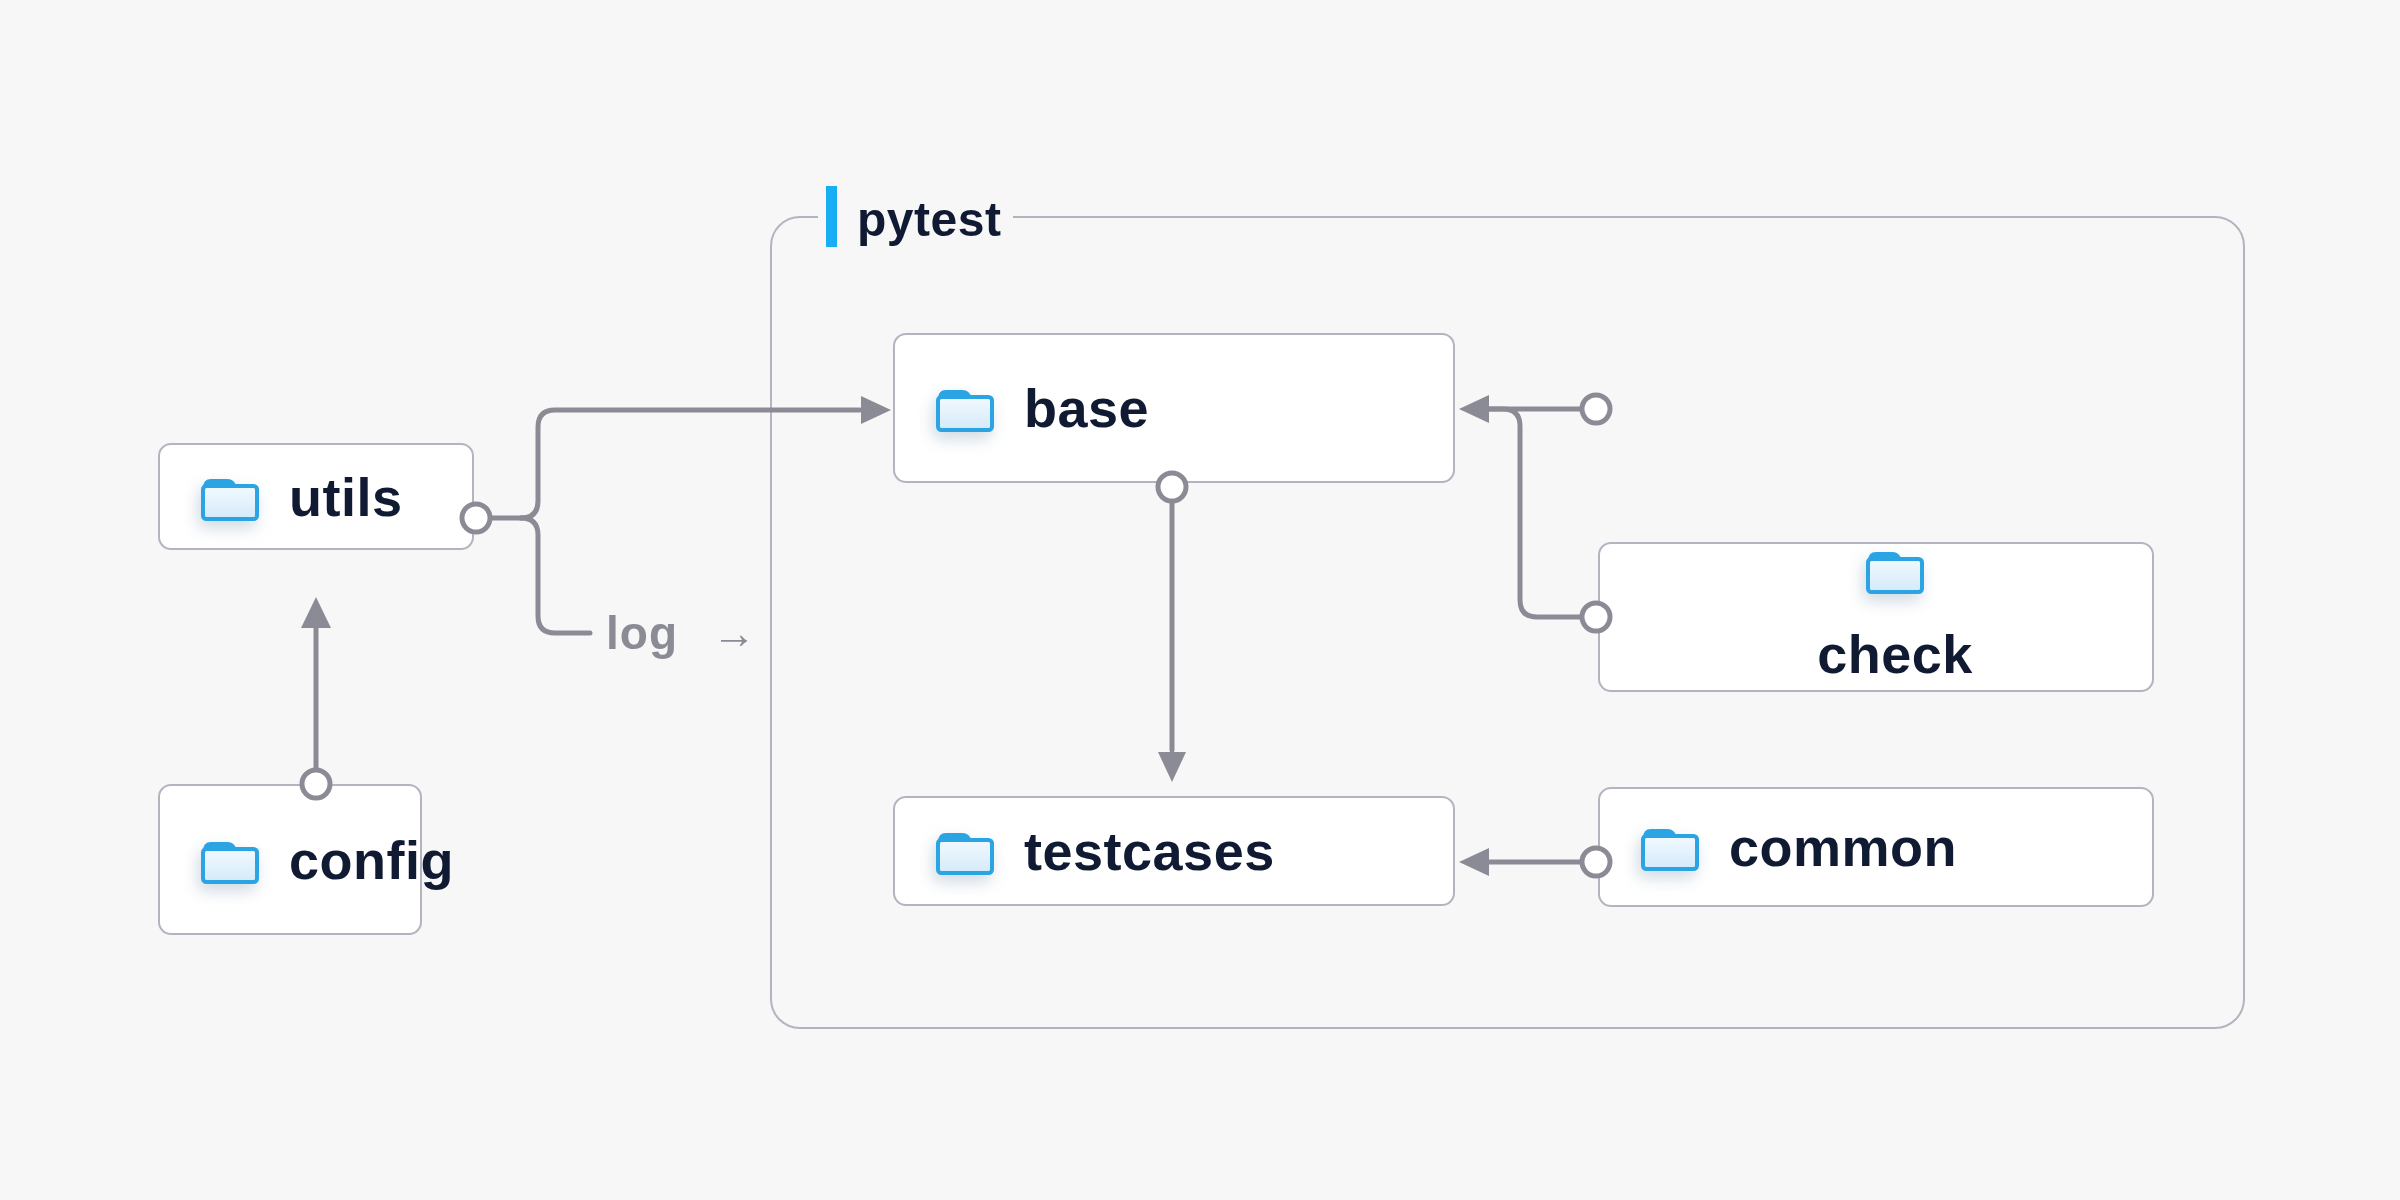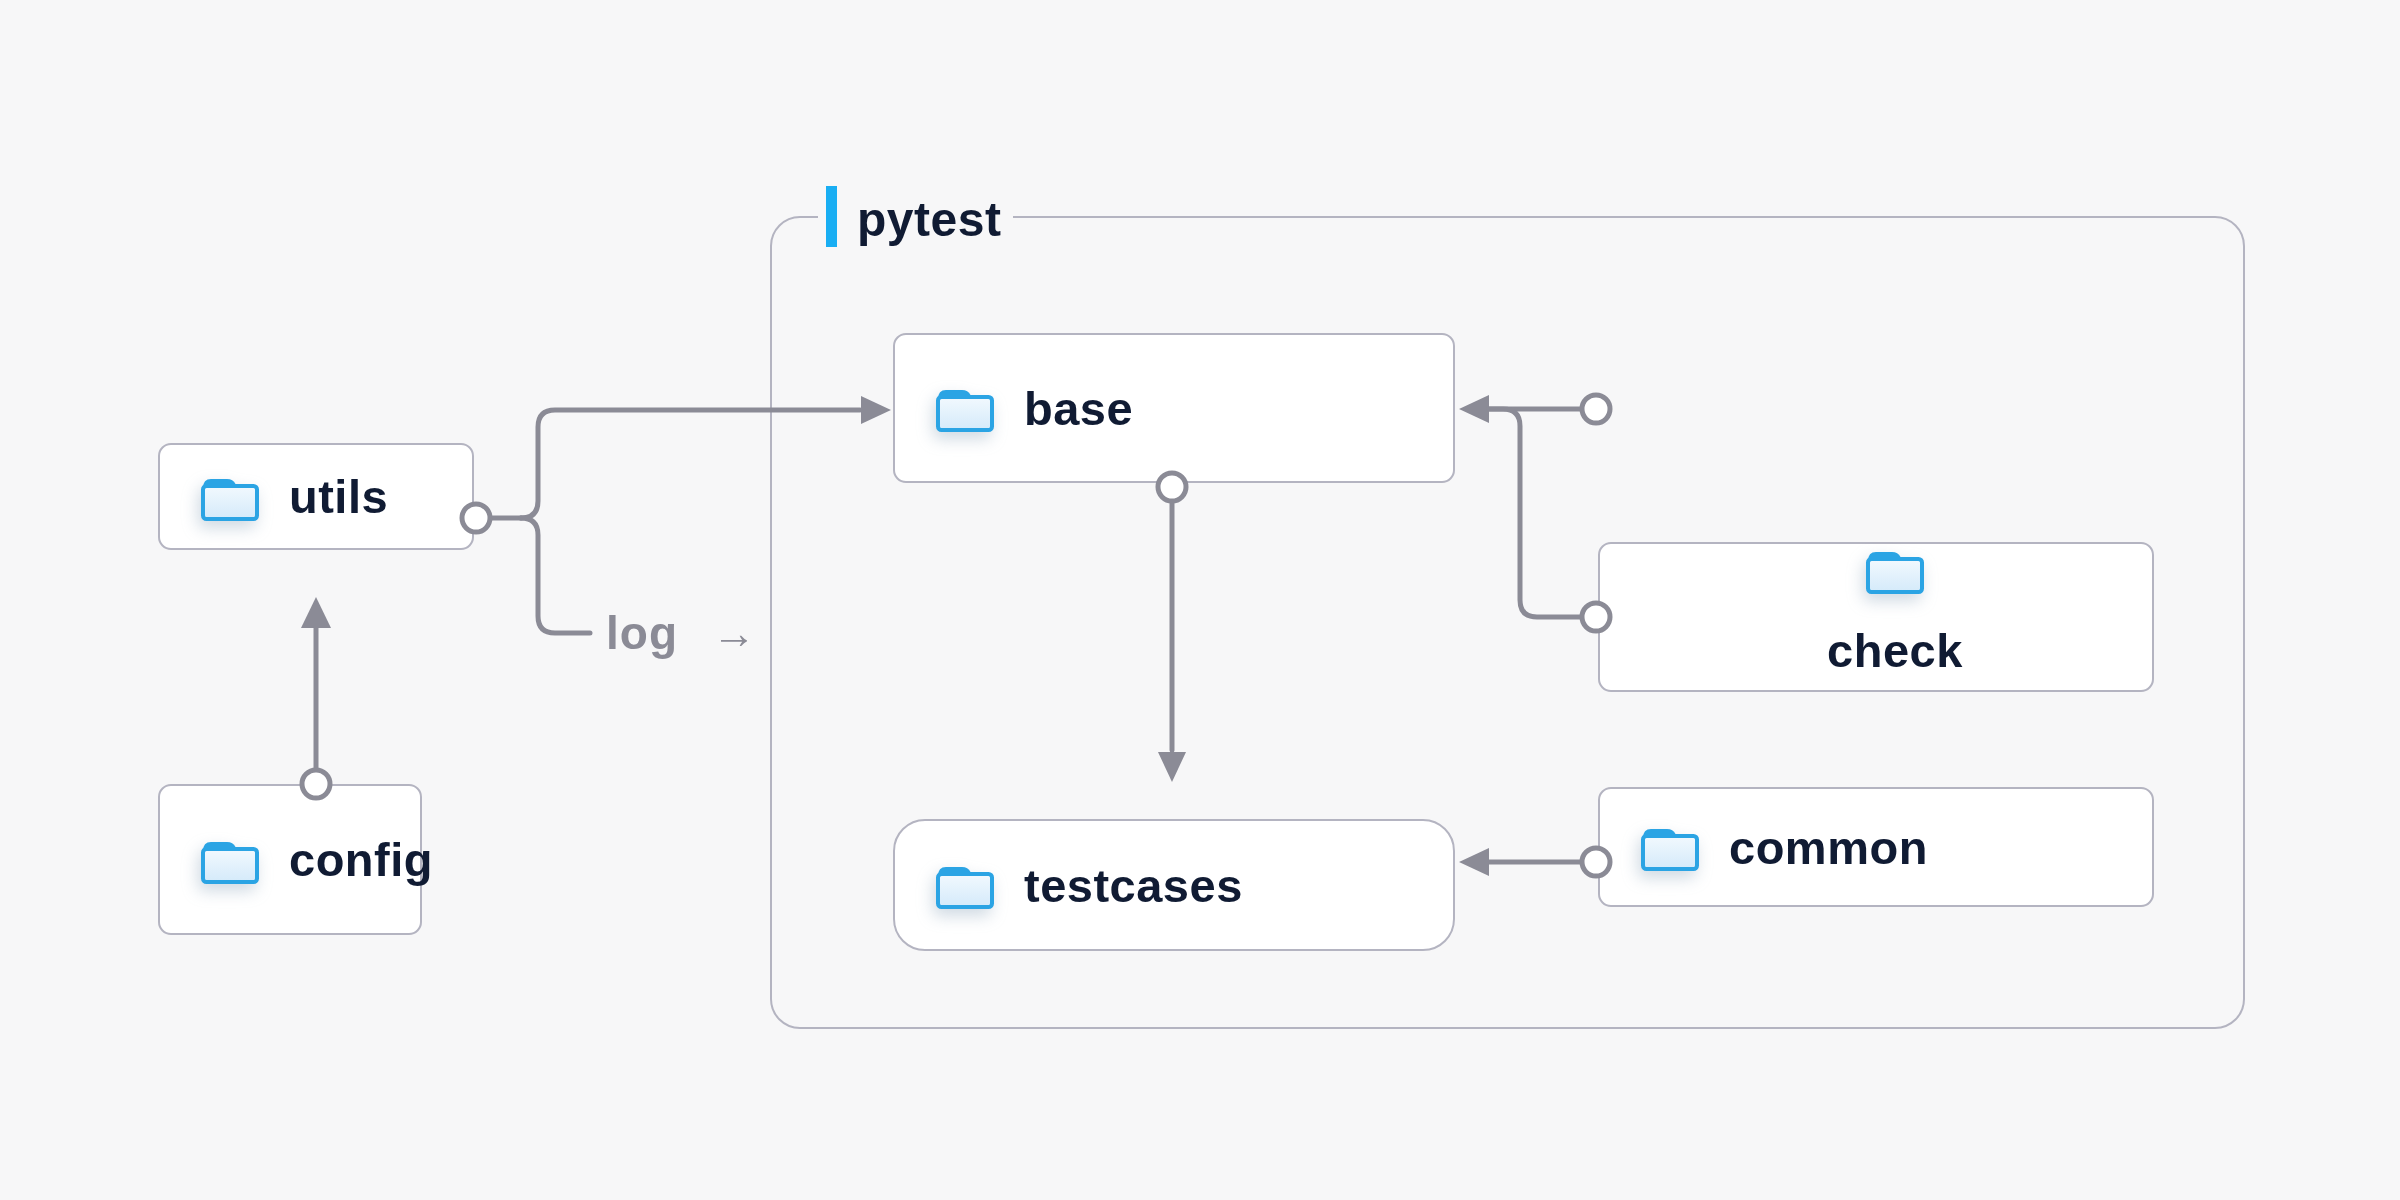--- a/index.html
+++ b/index.html
@@ -26,21 +26,21 @@
     display:flex;align-items:flex-end;gap:20px;
     background:var(--bg);padding:0 12px 0 8px;z-index:5;
   }
   .accent-bar{width:11px;height:61px;background:var(--accent);display:inline-block;}
   .group-label-text{font-size:48px;font-weight:700;color:var(--navy);letter-spacing:.5px;}
   .node{
     position:absolute;display:flex;align-items:center;gap:27px;
     background:#ffffff;border:2.5px solid var(--border);border-radius:13px;
     box-sizing:border-box;padding-left:38px;z-index:2;
   }
-  .node-label{font-size:47px;font-weight:700;color:var(--navy);letter-spacing:.5px;white-space:nowrap;}
+  .node-label{font-size:54px;font-weight:700;color:var(--navy);letter-spacing:.5px;white-space:nowrap;}
   .folder{filter:drop-shadow(-3px 7px 8px rgba(120,150,175,.35));flex:0 0 auto;}
   .edges{position:absolute;left:0;top:0;z-index:3;pointer-events:none;}
   .edge{stroke:var(--line);stroke-width:5;fill:none;stroke-linecap:round;}
   .edge-arrow{fill:var(--line);stroke:none;}
   .edge-dot{fill:#ffffff;stroke:var(--line);stroke-width:5;}
   .edge-label{
     position:absolute;left:606px;top:603px;height:60px;z-index:4;
     display:flex;align-items:center;gap:34px;color:var(--muted);
   }
   .edge-label-text{font-size:46px;font-weight:600;letter-spacing:1px;}
@@ -89,21 +89,21 @@
 
 
   <div class="node" style="left:1598px;top:542px;width:556px;height:150px;flex-direction:column;">
     <svg class="folder" width="64" height="52" viewBox="0 0 64 52">
       <path d="M5 17 Q5 8 13 8 H29 Q35 8 37.5 13 L40 19 H5 Z" fill="#2ba4e4"></path>
       <rect x="5" y="15" width="54" height="33" rx="3.5" fill="url(#folderFill)" stroke="#2ba4e4" stroke-width="4" stroke-linejoin="round"></rect>
     </svg>
     <span class="node-label">check</span>
   </div>
 
-  <div class="node" style="left:893px;top:819px;width:562px;height:132px;border-radius:32px;">
+  <div class="node" style="left:893px;top:796px;width:562px;height:110px;">
     <svg class="folder" width="64" height="52" viewBox="0 0 64 52">
       <path d="M5 17 Q5 8 13 8 H29 Q35 8 37.5 13 L40 19 H5 Z" fill="#2ba4e4"></path>
       <rect x="5" y="15" width="54" height="33" rx="3.5" fill="url(#folderFill)" stroke="#2ba4e4" stroke-width="4" stroke-linejoin="round"></rect>
     </svg>
     <span class="node-label">testcases</span>
   </div>
 
   <div class="node" style="left:1598px;top:787px;width:556px;height:120px;">
     <svg class="folder" width="64" height="52" viewBox="0 0 64 52">
       <path d="M5 17 Q5 8 13 8 H29 Q35 8 37.5 13 L40 19 H5 Z" fill="#2ba4e4"></path>

